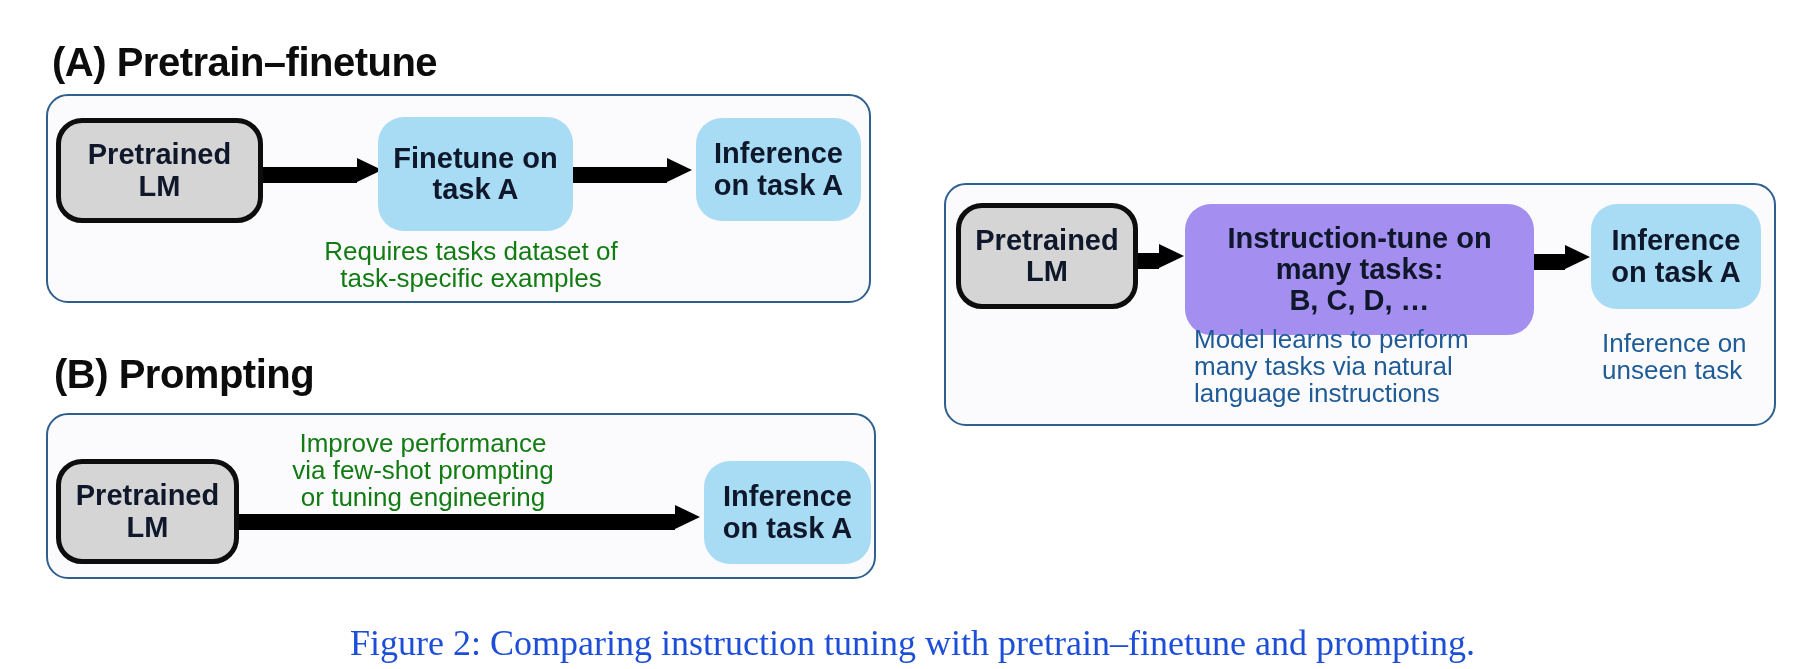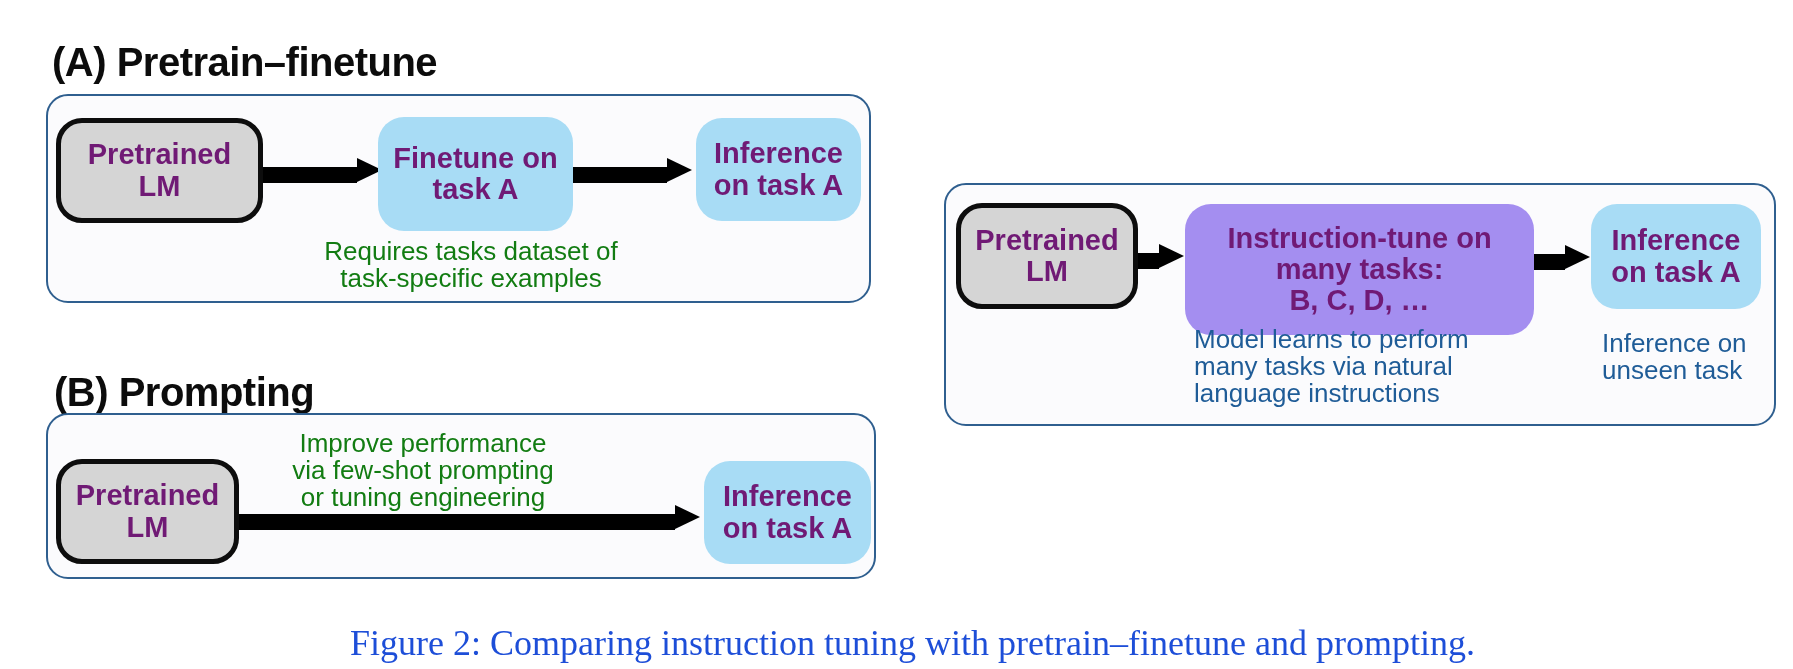--- a/index.html
+++ b/index.html
@@ -27,21 +27,21 @@
   }
   .node {
     position: absolute;
     display: flex;
     align-items: center;
     justify-content: center;
     text-align: center;
     font-weight: bold;
     font-size: 29px;
     line-height: 1.08;
-    color: #701a75;
+    color: #0f172a;
     border-radius: 26px;
     white-space: pre-line;
   }
   .node.gray { background: var(--gray_node, #d5d5d5); border: 5px solid var(--gray_node_border, #0d0d0d); }
   .node.blue { background: var(--blue_node, #a8dcf5); }
   .node.purple { background: var(--purple_node, #a48ef0); }
   .arrow {
     position: absolute;
     height: 7px;
     background: #000;
@@ -86,21 +86,21 @@
 LM</div>
   <div class="arrow" style="left:247px; top:151px; width:94px"></div>
   <div class="node blue" style="left:362px; top:101px; width:195px; height:114px">Finetune on
 task A</div>
   <div class="arrow" style="left:557px; top:151px; width:94px"></div>
   <div class="node blue" style="left:680px; top:102px; width:165px; height:103px">Inference
 on task A</div>
   <div class="note green" style="left:285px; top:214px; width:340px">Requires tasks dataset of
 task-specific examples</div>
 
-  <div class="ptitle" style="left:30px; top:346px">(B) Prompting</div>
+  <div class="ptitle" style="left:30px; top:328px">(B) Prompting</div>
   <div class="panel" style="left:30px; top:397px; width:830px; height:166px"></div>
   <div class="node gray" style="left:40px; top:443px; width:183px; height:105px">Pretrained
 LM</div>
   <div class="arrow" style="left:223px; top:498px; width:436px"></div>
   <div class="note green" style="left:262px; top:406px; width:290px">Improve performance
 via few-shot prompting
 or tuning engineering</div>
   <div class="node blue" style="left:688px; top:445px; width:167px; height:103px">Inference
 on task A</div>
 

